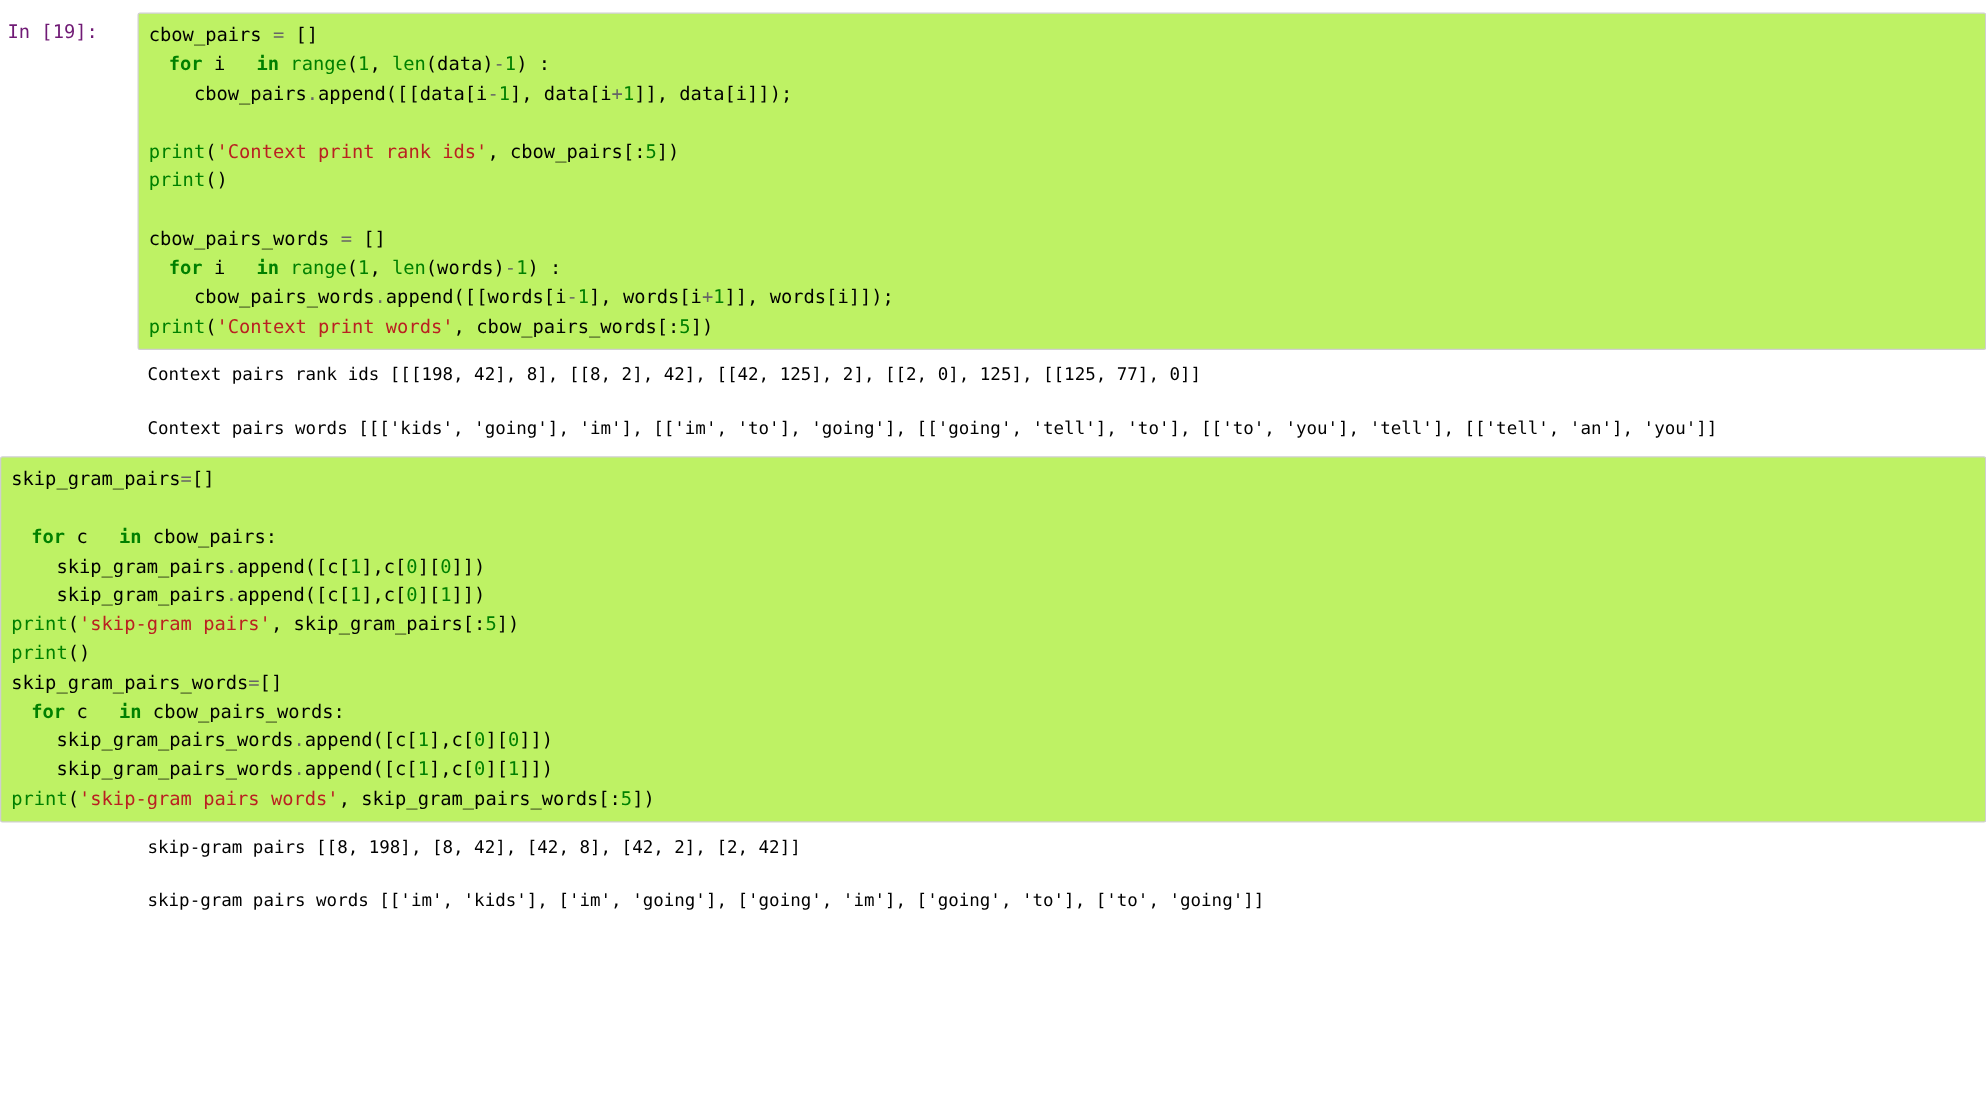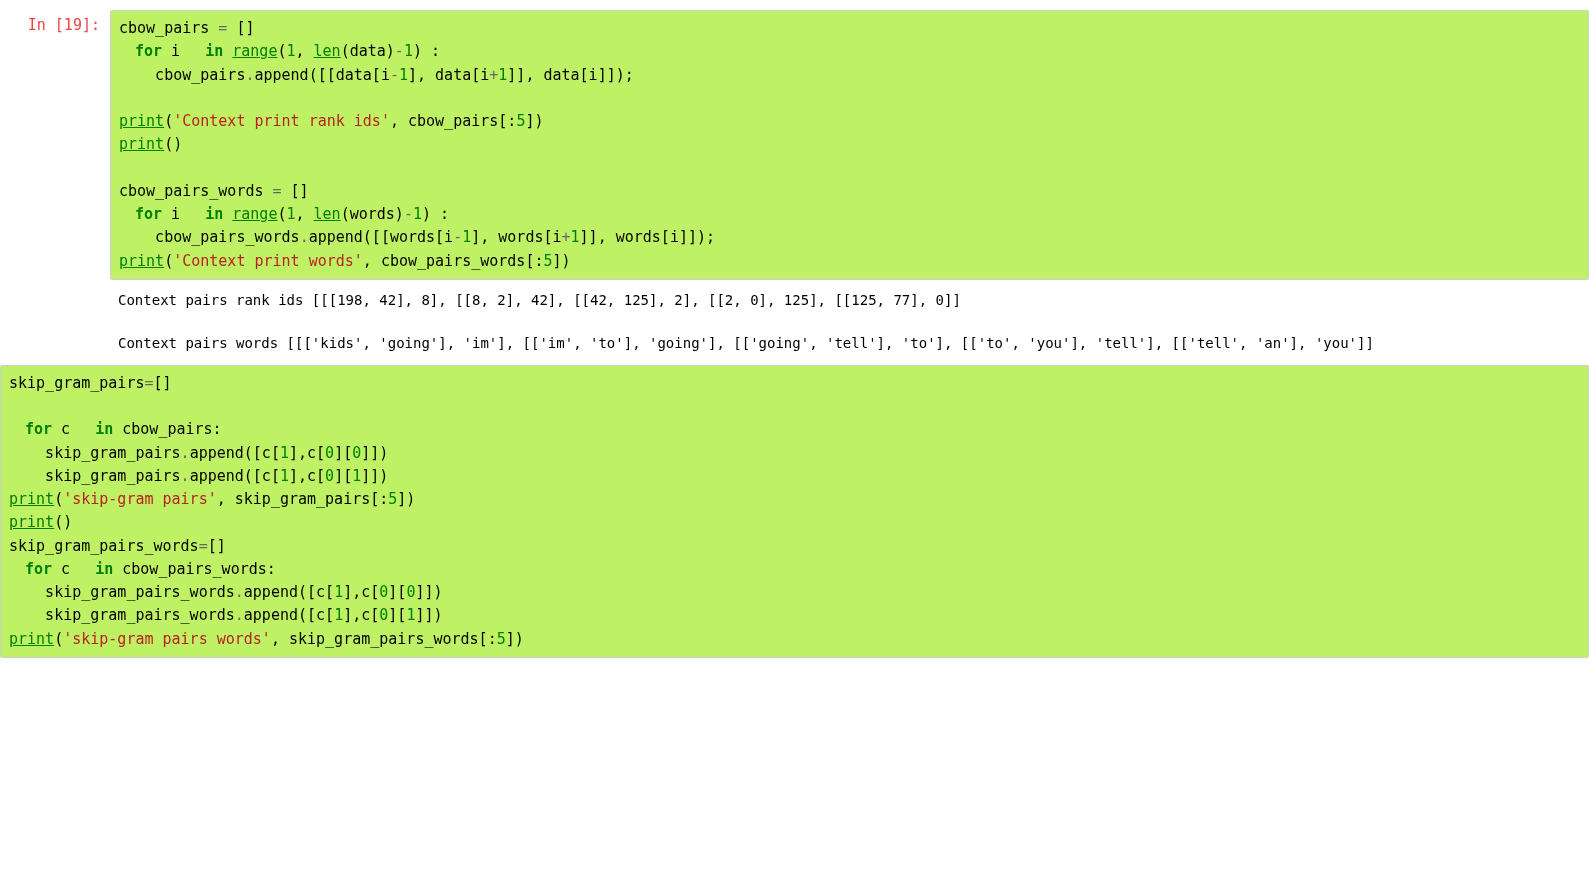--- a/index.html
+++ b/index.html
@@ -6,25 +6,25 @@
     body {
       font-family: "Helvetica Neue", Helvetica, Arial, sans-serif;
       background: #fff;
       padding: 10px 0;
       font-size: 14px;
     }
     .cell { display: flex; margin-bottom: 4px; }
     .prompt {
       width: 110px;
       min-width: 110px;
-      text-align: right;
+      text-align: left;
       padding: 6px 10px 6px 6px;
       font-family: monospace;
       font-size: 15px;
-      color: #ef4444;
+      color: #701a75;
       white-space: pre;
     }
     .prompt-out { color: #D84315; visibility: hidden; }
     .input-area {
       flex: 1;
       border: 1px solid #cfcfcf;
       background: #bef264;
       border-radius: 2px;
       padding: 6px 8px;
       font-family: "DejaVu Sans Mono", Menlo, Consolas, monospace;
@@ -38,21 +38,21 @@
       flex: 1;
       padding: 6px 8px;
       font-family: "DejaVu Sans Mono", Menlo, Consolas, monospace;
       font-size: 14px;
       line-height: 1.55;
       white-space: pre-wrap;
       color: #000;
     }
     .kw-green { color: #008000; font-weight: bold; margin-left: 16px; }
     .num-green { color: #008000; }
-    .builtin { color: #008000; text-decoration: underline; }
+    .builtin { color: #008000; }
     .str { color: #BA2121; }
     .op { color: #666; }
   </style>
 </head>
 <body>
 
 <div id="notebook">
     <div class="cell">
       <div class="prompt">In [19]:</div>
       <div class="input-area">cbow_pairs <span class="op">=</span> []
@@ -80,13 +80,19 @@
     skip_gram_pairs<span class="op">.</span>append([c[<span class="num-green">1</span>],c[<span class="num-green">0</span>][<span class="num-green">0</span>]])
     skip_gram_pairs<span class="op">.</span>append([c[<span class="num-green">1</span>],c[<span class="num-green">0</span>][<span class="num-green">1</span>]])
 <span class="builtin">print</span>(<span class="str">'skip-gram pairs'</span>, skip_gram_pairs[:<span class="num-green">5</span>])
 <span class="builtin">print</span>()
 skip_gram_pairs_words<span class="op">=</span>[]
 <span class="kw-green">for</span> c <span class="kw-green">in</span> cbow_pairs_words:
     skip_gram_pairs_words<span class="op">.</span>append([c[<span class="num-green">1</span>],c[<span class="num-green">0</span>][<span class="num-green">0</span>]])
     skip_gram_pairs_words<span class="op">.</span>append([c[<span class="num-green">1</span>],c[<span class="num-green">0</span>][<span class="num-green">1</span>]])
 <span class="builtin">print</span>(<span class="str">'skip-gram pairs words'</span>, skip_gram_pairs_words[:<span class="num-green">5</span>])</div>
     </div>
+    <div class="cell">
+      <div class="prompt prompt-out"> </div>
+      <div class="output-area">skip-gram pairs [[8, 198], [8, 42], [42, 8], [42, 2], [2, 42]]
+
+skip-gram pairs words [['im', 'kids'], ['im', 'going'], ['going', 'im'], ['going', 'to'], ['to', 'going']]</div>
+    </div>
   </div>
 
 </body></html>

